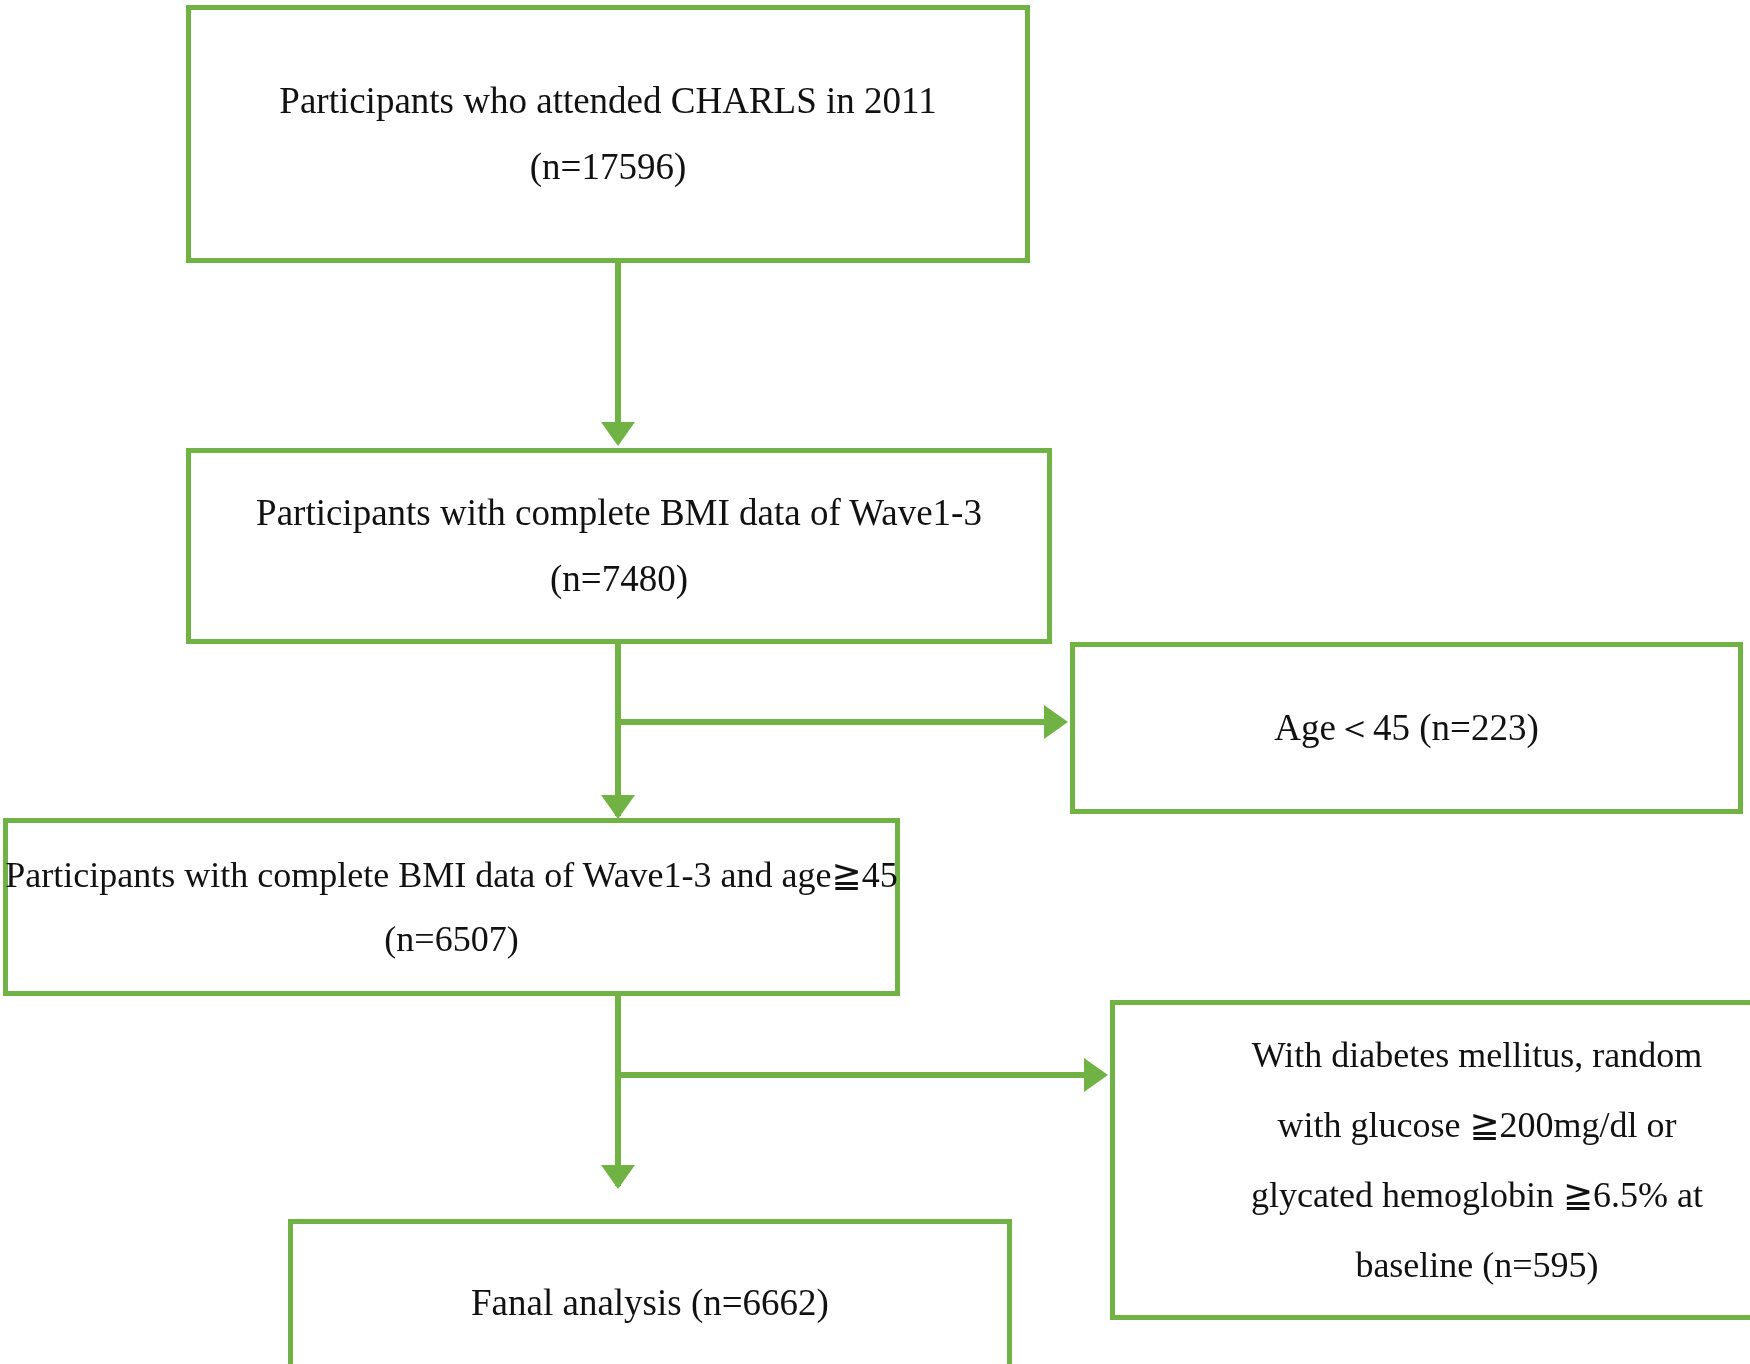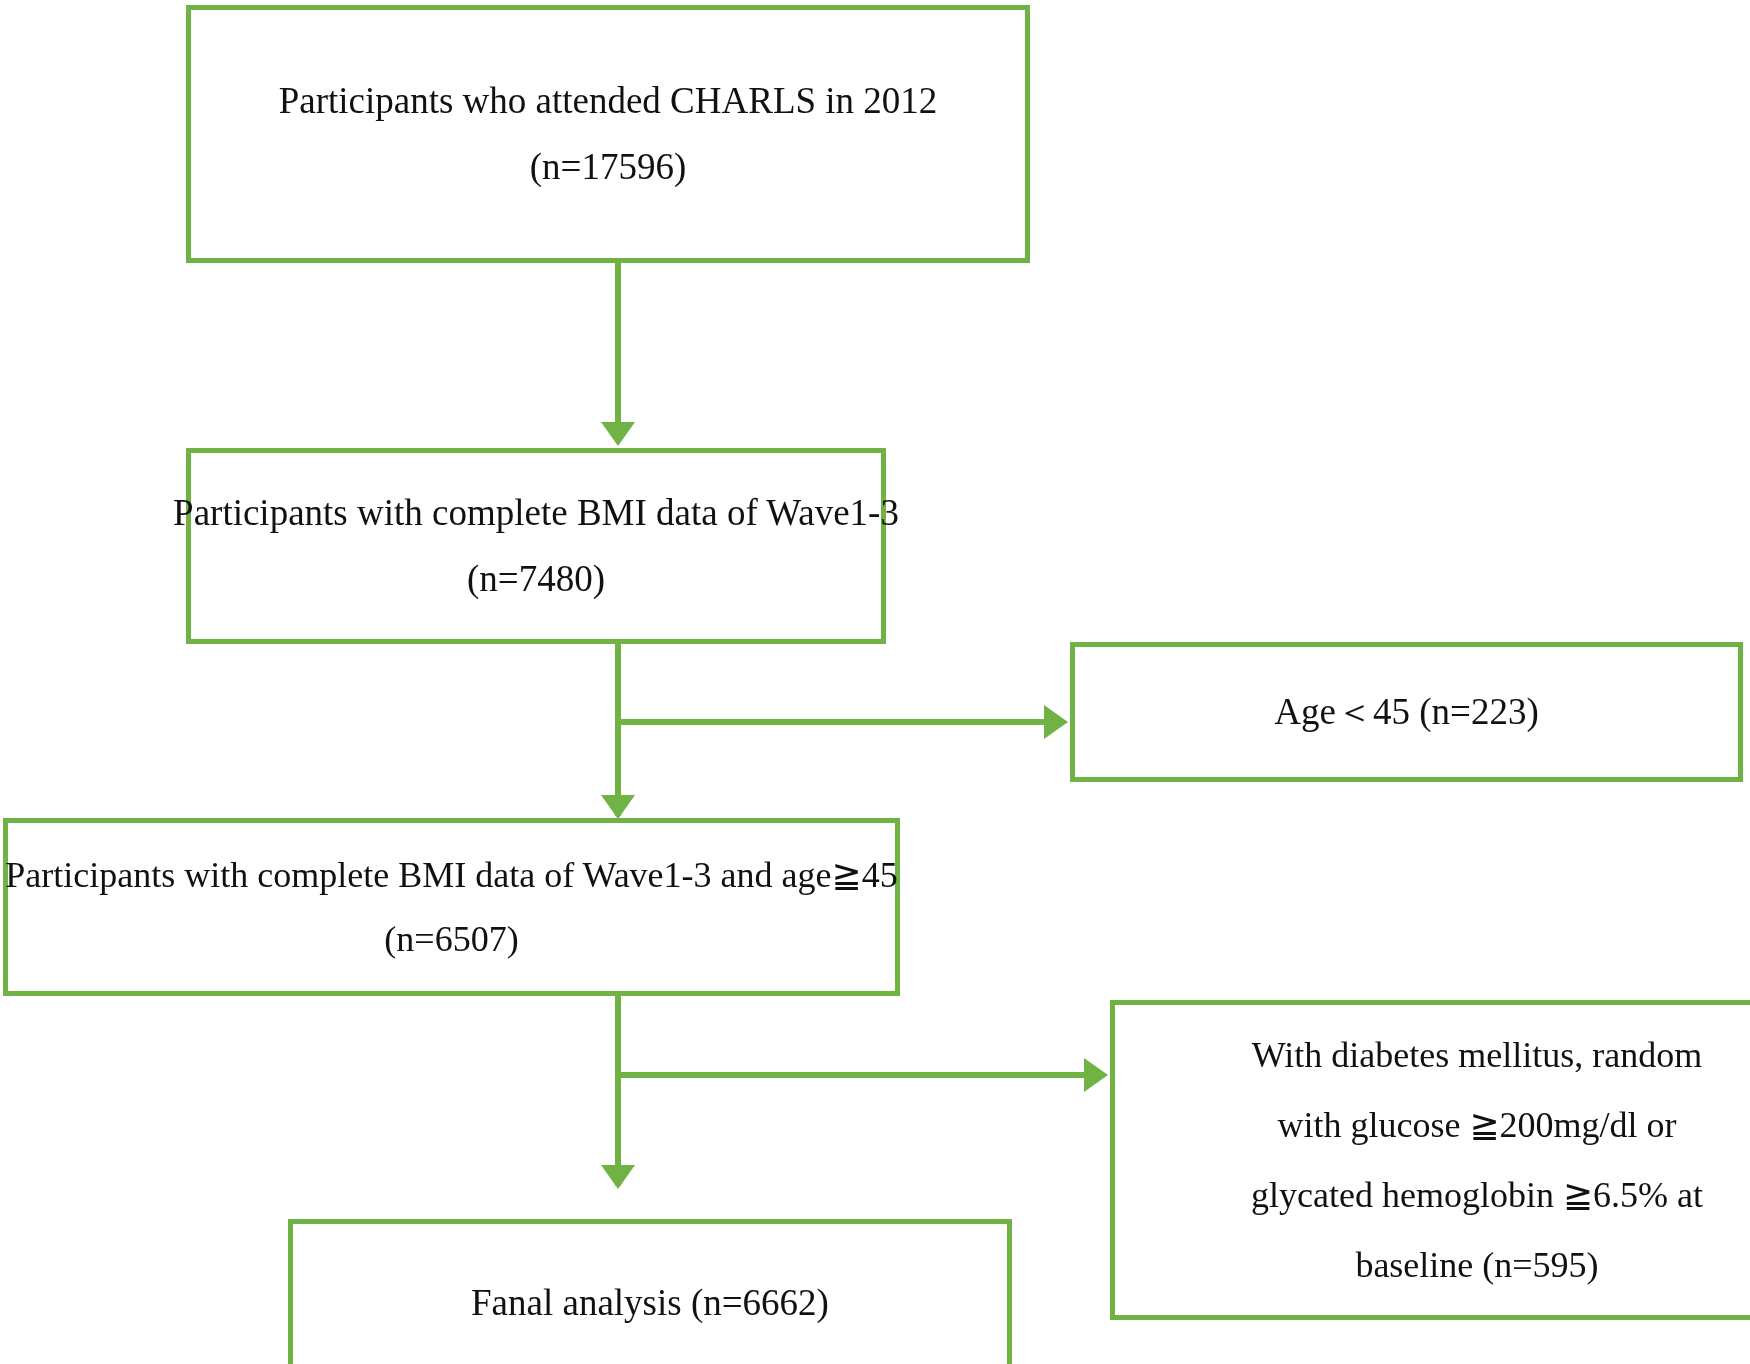--- a/index.html
+++ b/index.html
@@ -59,39 +59,39 @@
     border-bottom: 17px solid transparent;
     border-left: 24px solid #70b344;
   }
 </style>
 </head>
 <body>
 
 <div id="canvas">
 
   <div class="node" style="left:186px; top:5px; width:844px; height:258px;">
-    <span class="line">Participants who attended CHARLS in 2012</span>
+    <span class="line">Participants who attended CHARLS in 2011</span>
     <span class="line">(n=17596)</span>
   </div>
 
   <div class="conn vline" style="left:615px; top:263px; height:162px;"></div>
   <div class="arrow-down" style="left:601px; top:422px;"></div>
 
-  <div class="node" style="left:186px; top:448px; width:700px; height:196px;">
+  <div class="node" style="left:186px; top:448px; width:866px; height:196px;">
     <span class="line">Participants with complete BMI data of Wave1-3</span>
     <span class="line">(n=7480)</span>
   </div>
 
   <div class="conn vline" style="left:615px; top:644px; height:172px;"></div>
   <div class="arrow-down" style="left:601px; top:795px;"></div>
 
   <div class="conn hline" style="left:615px; top:719px; width:430px;"></div>
   <div class="arrow-right" style="left:1044px; top:705px;"></div>
 
-  <div class="node" style="left:1070px; top:642px; width:673px; height:140px;">
+  <div class="node" style="left:1070px; top:642px; width:673px; height:172px;">
     <span class="line">Age＜45 (n=223)</span>
   </div>
 
   <div class="node" style="left:3px; top:818px; width:897px; height:178px; font-size:36px;">
     <span class="line">Participants with complete BMI data of Wave1-3 and age≧45</span>
     <span class="line">(n=6507)</span>
   </div>
 
   <div class="conn vline" style="left:615px; top:996px; height:190px;"></div>
   <div class="arrow-down" style="left:601px; top:1013px; top:1165px;"></div>

